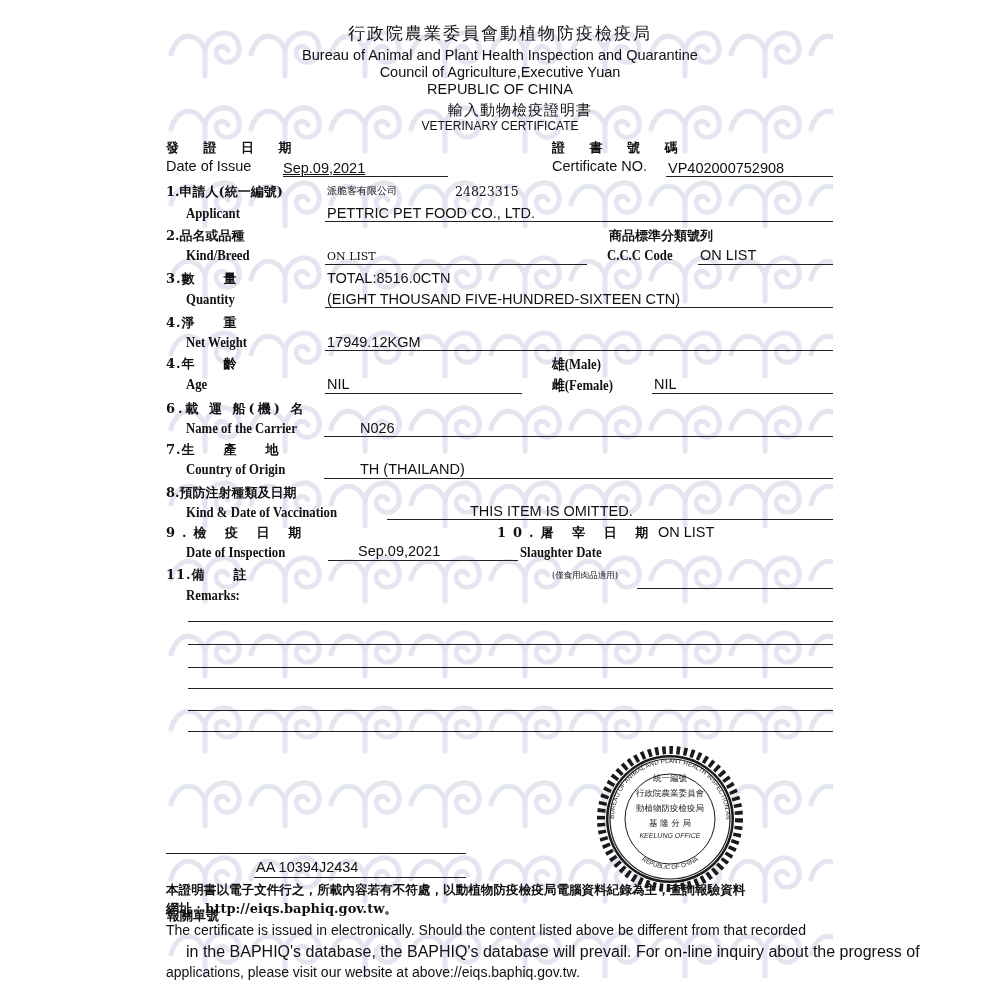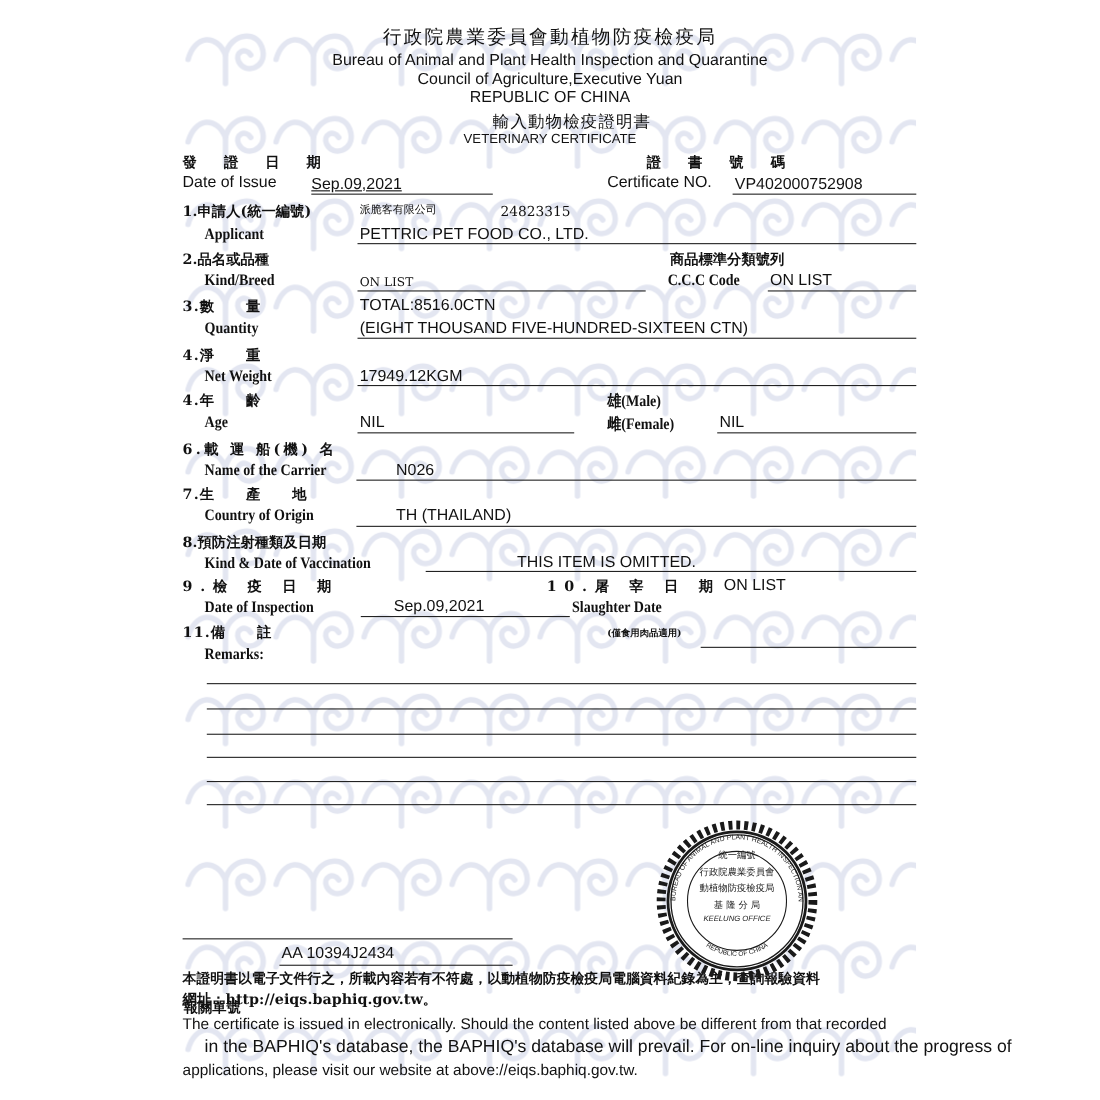--- a/index.html
+++ b/index.html
@@ -37,21 +37,21 @@
 <div class="abs hdr" style="top:64px; font-size:14.5px;">Council of Agriculture,Executive Yuan</div>
 <div class="abs hdr" style="top:81px; font-size:14.5px;">REPUBLIC OF CHINA</div>
 <div class="abs hdr" style="top:101px; font-family:'DejaVu Serif',serif; font-size:15px; letter-spacing:1px;padding-left:20px;">輸入動物檢疫證明書</div>
 <div class="abs hdr" style="top:119px; font-size:12px;">VETERINARY CERTIFICATE</div>
 
 <div class="abs zh" style="left:166px; top:139px; letter-spacing:10px;">發 證 日 期</div>
 <div class="abs val" style="left:166px; top:158px;">Date of Issue</div>
 <div class="abs val" style="left:283px; top:160px; text-decoration:underline;">Sep.09,2021</div>
 <div class="line" style="left:283px; top:176px; width:165px;"></div>
 
-<div class="abs zh" style="left:552px; top:139px; letter-spacing:10px;margin-left:36px;">證 書 號 碼</div>
+<div class="abs zh" style="left:552px; top:139px; letter-spacing:10px;">證 書 號 碼</div>
 <div class="abs val" style="left:552px; top:158px;">Certificate NO.</div>
 <div class="abs val" style="left:668px; top:160px;">VP402000752908</div>
 <div class="line" style="left:666px; top:176px; width:167px;"></div>
 
 <div class="abs zh" style="left:166px; top:183px; letter-spacing:0;">1.申請人(統一編號)</div>
 <div class="abs serif" style="left:327px; top:184px; font-size:10px;">派脆客有限公司</div>
 <div class="abs serif" style="left:455px; top:184px; font-size:12.5px;">24823315</div>
 <div class="abs lbl" style="left:186px; top:205px;">Applicant</div>
 <div class="abs val" style="left:327px; top:205px;">PETTRIC PET FOOD CO., LTD.</div>
 <div class="line" style="left:325px; top:221px; width:508px;"></div>
@@ -102,21 +102,21 @@
 
 <div class="abs zh" style="left:166px; top:524px; letter-spacing:7px;">9.檢 疫 日 期</div>
 <div class="abs zh" style="left:497px; top:524px; letter-spacing:7px;">10.屠 宰 日 期</div>
 <div class="abs val" style="left:658px; top:524px;">ON LIST</div>
 <div class="abs lbl" style="left:186px; top:544px;">Date of Inspection</div>
 <div class="abs val" style="left:358px; top:543px;">Sep.09,2021</div>
 <div class="line" style="left:328px; top:560px; width:190px;"></div>
 <div class="abs lbl" style="left:520px; top:544px;">Slaughter Date</div>
 
 <div class="abs zh" style="left:166px; top:566px;">11.備　　註</div>
-<div class="abs serif" style="left:552px; top:570px; font-size:8.5px; font-weight:bold;">(僅食用肉品適用)</div>
+<div class="abs serif" style="left:552px; top:570px; font-size:8.5px; font-weight:normal;">(僅食用肉品適用)</div>
 <div class="line" style="left:637px; top:588px; width:196px;"></div>
 <div class="abs lbl" style="left:186px; top:587px;">Remarks:</div>
 
 <div class="line" style="left:188px; top:621px; width:645px;"></div>
 <div class="line" style="left:188px; top:644px; width:645px;"></div>
 <div class="line" style="left:188px; top:667px; width:645px;"></div>
 <div class="line" style="left:188px; top:688px; width:645px;"></div>
 <div class="line" style="left:188px; top:710px; width:645px;"></div>
 <div class="line" style="left:188px; top:731px; width:645px;"></div>
 

